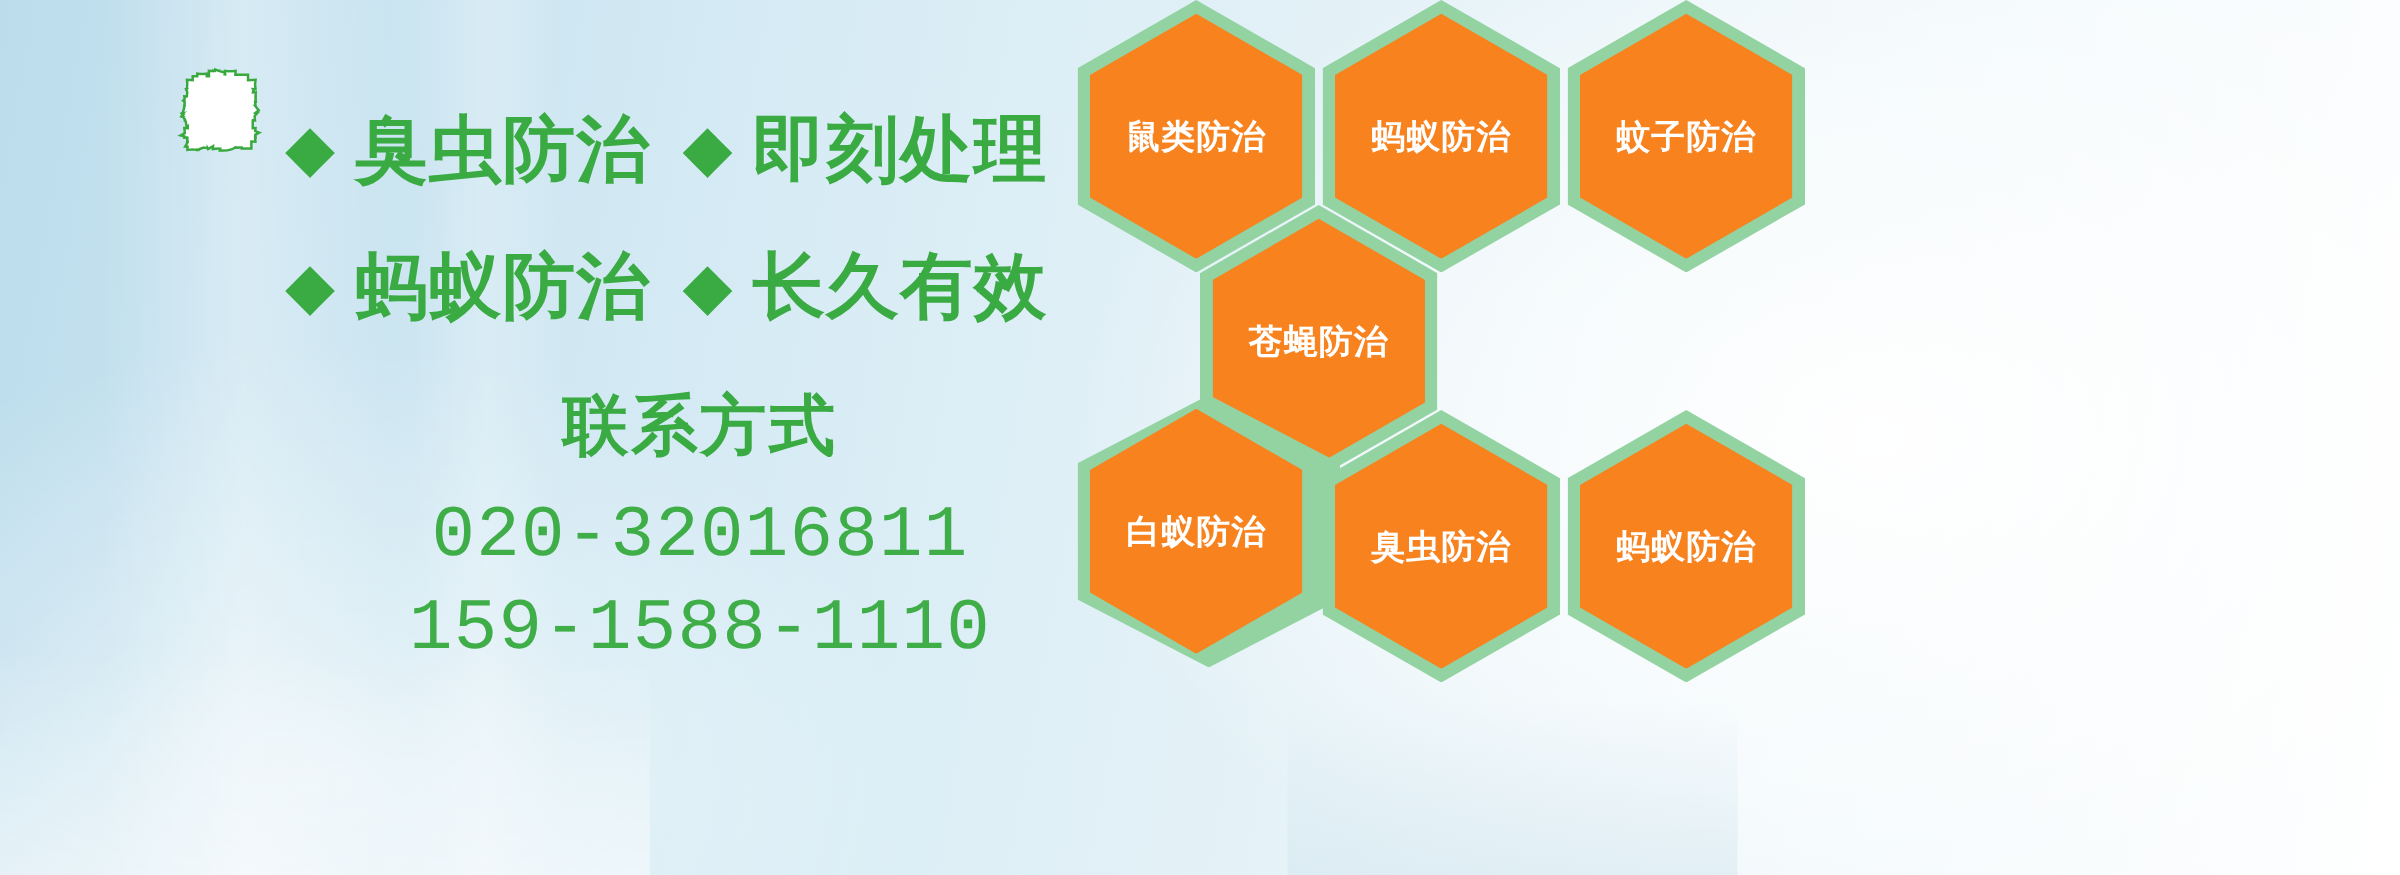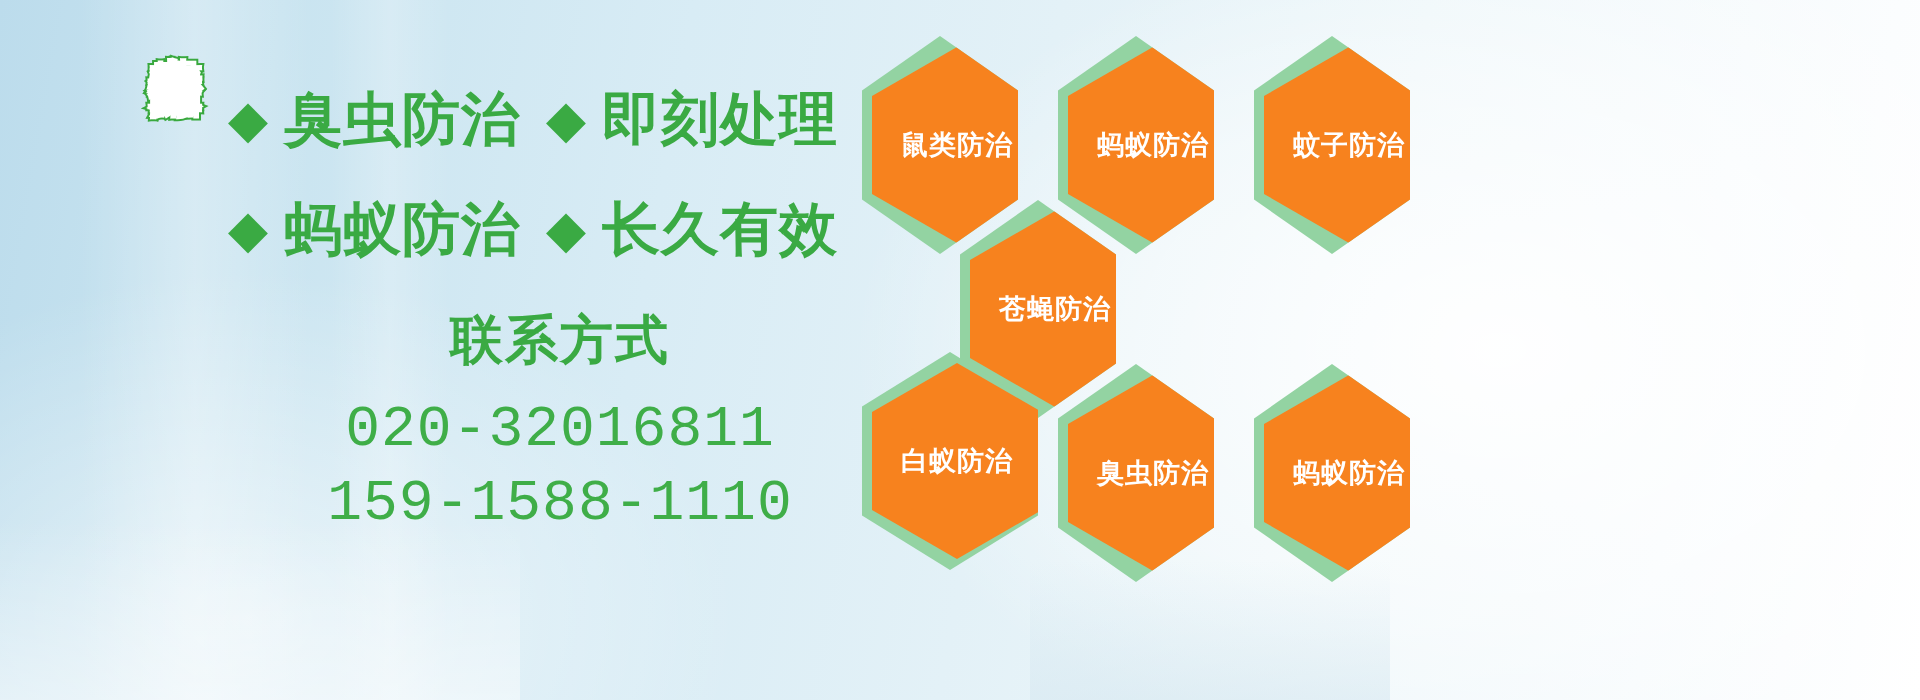--- a/index.html
+++ b/index.html
@@ -65,24 +65,23 @@
   }
   .phone{
     font-family:Liberation Mono, monospace;
     font-size:58px;font-weight:normal;letter-spacing:1px;line-height:1.28;
     color:#3fae48;
   }
 
   
   #hex-grid{position:absolute;left:862px;top:-8px;width:600px;height:712px;}
   .hex{
-    position:absolute;width:156px;height:218px;
+    position:absolute;width:190px;height:218px;
     background:#93d3a2;
     clip-path:polygon(50% 0%,100% 25%,100% 75%,50% 100%,0% 75%,0% 25%);
-    margin-top:36px;
   }
   .hex-inner{
     position:absolute;left:10px;top:11px;width:170px;height:196px;
     background:#f7821e;
     clip-path:polygon(50% 0%,100% 25%,100% 75%,50% 100%,0% 75%,0% 25%);
     display:flex;align-items:center;justify-content:center;
   }
   .hex-label{
     font-family:"DejaVu Sans","Liberation Sans",sans-serif;
     color:#ffffff;font-weight:bold;font-size:27px;letter-spacing:1px;

